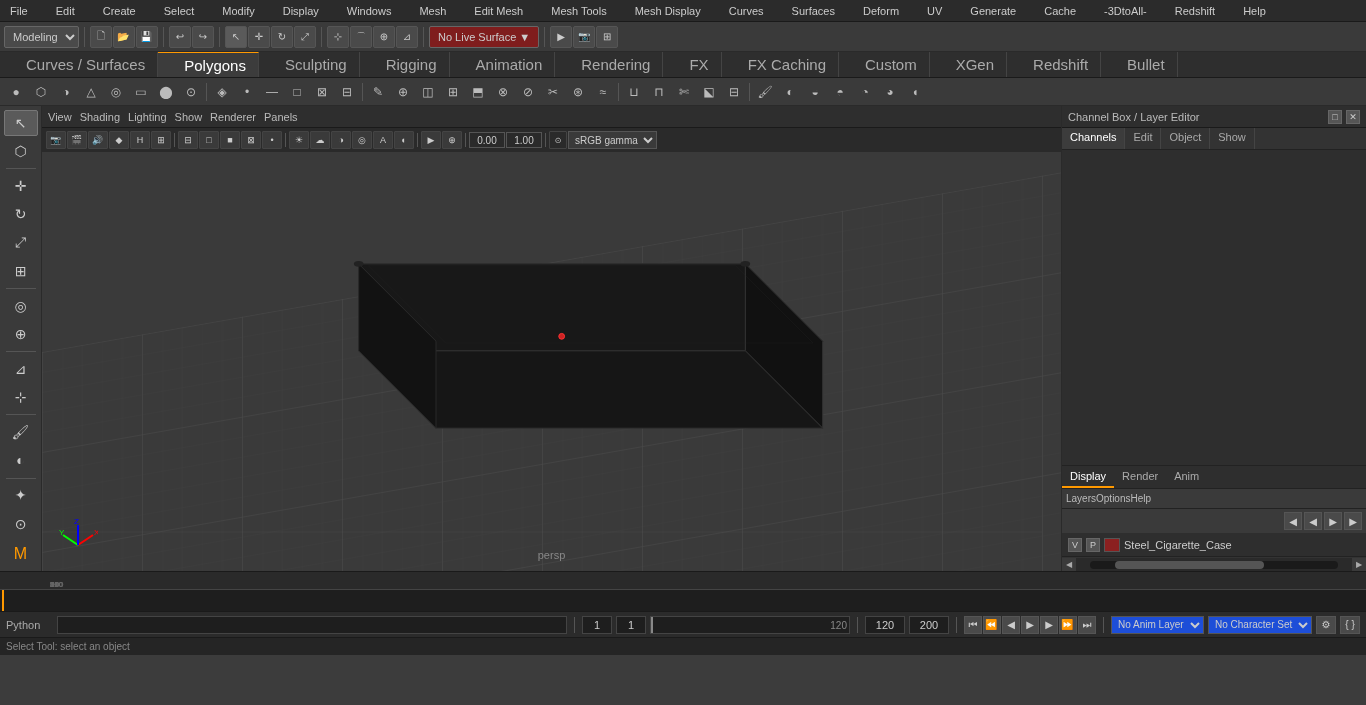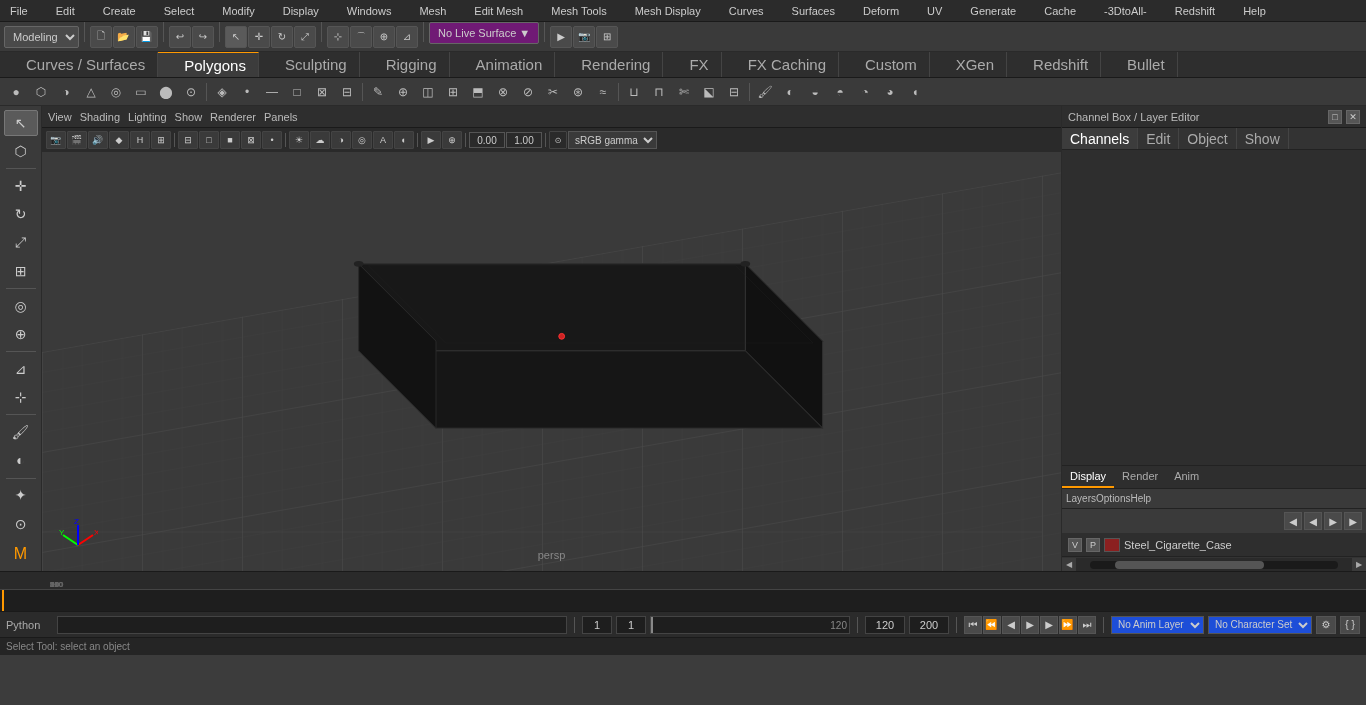--- a/index.html
+++ b/index.html
@@ -3,26 +3,26 @@
   <meta charset="utf-8">
   <style>
     * { margin: 0; padding: 0; box-sizing: border-box; }
     body { width: 1366px; height: 705px; background: #3c3c3c; font-family: Arial, sans-serif; font-size: 11px; color: #ccc; overflow: hidden; }
 
     
     #menu-bar { display: flex; align-items: center; height: 22px; background: #2b2b2b; border-bottom: 1px solid #1a1a1a; padding: 0 4px; gap: 16px; }
     .menu-item { padding: 2px 6px; color: #ccc; cursor: pointer; font-size: 11px; white-space: nowrap; }
 
     
-    #toolbar1 { display: flex; height: 30px; background: #3a3a3a; border-bottom: 1px solid #2a2a2a; padding: 0 4px; gap: 2px; }
+    #toolbar1 { display: flex; align-items: center; height: 30px; background: #3a3a3a; border-bottom: 1px solid #2a2a2a; padding: 0 4px; gap: 2px; }
     .tb-group { display: flex; align-items: center; gap: 1px; }
     .tb-btn { width: 22px; height: 22px; background: #4a4a4a; border: 1px solid #555; border-radius: 2px; cursor: pointer; display: flex; align-items: center; justify-content: center; font-size: 10px; color: #ccc; }
     .tb-sep { width: 1px; height: 20px; background: #555; margin: 0 3px; }
     .tb-dropdown { background: #4a4a4a; border: 1px solid #666; border-radius: 2px; color: #ccc; font-size: 11px; padding: 2px 4px; height: 22px; cursor: pointer; }
-    .live-surface-btn { background: #701a75; border: 1px solid #666; border-radius: 2px; color: #ccc; font-size: 11px; padding: 2px 8px; height: 22px; cursor: pointer; display: flex; align-items: center; gap: 3px; }
+    .live-surface-btn { background: #7f1d1d; border: 1px solid #666; border-radius: 2px; color: #ccc; font-size: 11px; padding: 2px 8px; height: 22px; cursor: pointer; display: flex; align-items: center; gap: 3px; }
 
     
     #workflow-tabs { display: flex; align-items: center; height: 26px; background: #2e2e2e; border-bottom: 1px solid #1a1a1a; }
     .wf-tab { padding: 4px 12px; color: #aaa; cursor: pointer; font-size: 11px; border-right: 1px solid #444; height: 100%; display: flex; align-items: center; }
     .wf-tab.active { background: #3c3c3c; color: #fff; border-top: 1px solid #f90; }
     .wf-tab-label { font-size: 15px; margin-left: 14px; }
 
     
     #toolbar2 { display: flex; align-items: center; height: 28px; background: #3a3a3a; border-bottom: 1px solid #2a2a2a; padding: 0 4px; gap: 1px; }
     .tb2-btn { width: 24px; height: 24px; background: transparent; border: none; cursor: pointer; display: flex; align-items: center; justify-content: center; color: #bbb; font-size: 12px; border-radius: 2px; }
@@ -54,21 +54,21 @@
     #object-3d { position: absolute; top: 50%; left: 50%; transform: translate(-50%, -55%); width: 580px; height: 320px; }
 
     
     #right-panel { width: 305px; background: #3a3a3a; border-left: 1px solid #2a2a2a; display: flex; flex-direction: column; }
     #right-panel-header { display: flex; align-items: center; justify-content: space-between; height: 22px; background: #2e2e2e; border-bottom: 1px solid #1a1a1a; padding: 0 6px; }
     .rph-title { font-size: 11px; color: #bbb; }
     .rph-btns { display: flex; gap: 4px; }
     .rph-btn { width: 14px; height: 14px; background: #555; border: 1px solid #666; cursor: pointer; font-size: 9px; display: flex; align-items: center; justify-content: center; color: #ccc; }
 
     #right-panel-tabs { display: flex; height: 22px; background: #333; border-bottom: 1px solid #222; }
-    .rp-tab { padding: 3px 8px; cursor: pointer; font-size: 14px; color: #aaa; border-right: 1px solid #444; }
+    .rp-tab { padding: 3px 8px; cursor: pointer; font-size: 11px; color: #aaa; border-right: 1px solid #444; }
     .rp-tab.active { background: #3c3c3c; color: #fff; }
 
     #layer-section { margin-top: auto; }
     #layer-tabs { display: flex; height: 24px; background: #2e2e2e; border-top: 1px solid #222; border-bottom: 1px solid #222; }
     .lt-tab { padding: 4px 8px; cursor: pointer; font-size: 11px; color: #aaa; }
     .lt-tab.active { color: #fff; border-bottom: 2px solid #f90; }
 
     #layer-options { display: flex; align-items: center; height: 20px; border-bottom: 1px solid #222; padding: 0 4px; gap: 0; }
     .lo-item { font-size: 10px; color: #bbb; cursor: pointer; }
 

